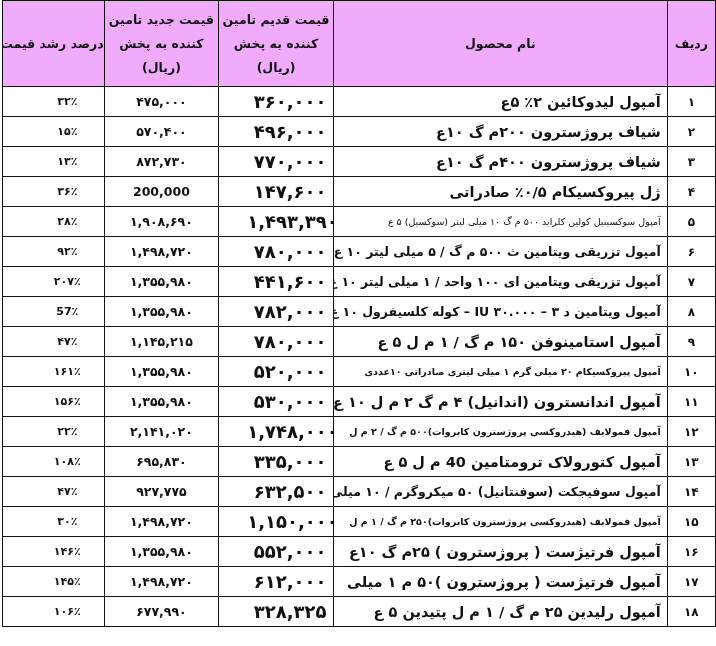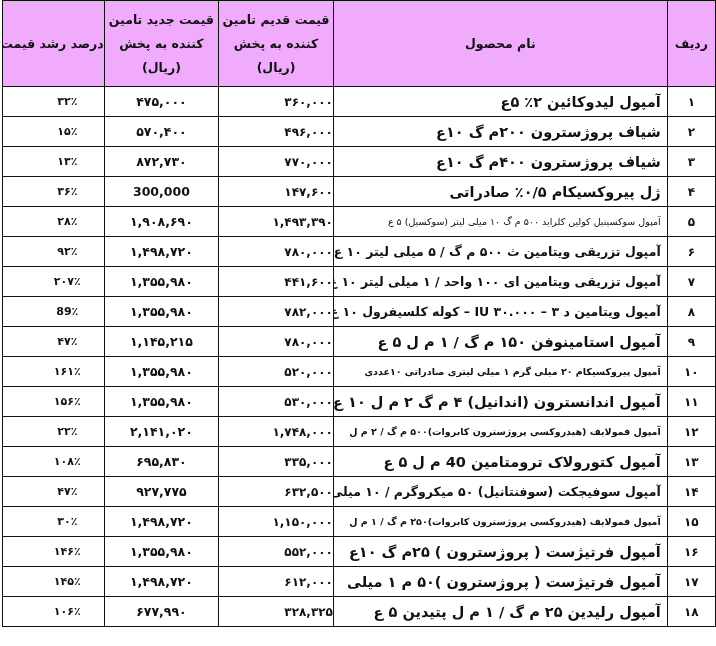--- a/index.html
+++ b/index.html
@@ -17,21 +17,21 @@
   .price-table tbody td { height:29px; background:#fff; color:#111; }
   .col-radif { width:48px; }
   .col-name { width:332px; }
   .col-old { width:114px; }
   .col-new { width:114px; }
   .col-pct { width:101px; }
   td.radif { text-align:center; font-size:12px; font-weight:bold; }
   td.name { text-align:right; padding-right:6px; font-weight:bold; font-size:14.5px; }
   td.name.small { font-size:9.5px; font-weight:normal; }
   td.name.medium { font-size:12.5px;margin-left:29px; }
-  td.old { text-align:right; padding-left:28px; font-weight:bold; font-size:12px; direction:ltr; }
+  td.old { text-align:center; padding-left:28px; font-weight:bold; font-size:18px; direction:ltr; }
   td.new { text-align:center; font-weight:bold; font-size:12.5px; direction:ltr; }
   td.pct { text-align:center; font-size:11px; font-weight:bold;padding-left:28px; }
 </style>
 </head>
 <body>
 
 <table class="price-table">
   <colgroup>
     <col class="col-radif">
       <col class="col-name">
@@ -75,21 +75,21 @@
         <td class="radif">۳</td>
         <td class="name">شیاف پروژسترون ۴۰۰م گ ۱۰ع</td>
         <td class="old">۷۷۰,۰۰۰</td>
         <td class="new">۸۷۲,۷۳۰</td>
         <td class="pct">۱۳٪</td>
       </tr>
       <tr>
         <td class="radif">۴</td>
         <td class="name">ژل پیروکسیکام ۰/۵٪ صادراتی</td>
         <td class="old">۱۴۷,۶۰۰</td>
-        <td class="new">300,000</td>
+        <td class="new">200,000</td>
         <td class="pct">۳۶٪</td>
       </tr>
       <tr>
         <td class="radif">۵</td>
         <td class="name small">آمپول سوکسینیل کولین کلراید ۵۰۰ م گ ۱۰ میلی لیتر (سوکسیل) ۵ ع</td>
         <td class="old">۱,۴۹۳,۳۹۰</td>
         <td class="new">۱,۹۰۸,۶۹۰</td>
         <td class="pct">۲۸٪</td>
       </tr>
       <tr>
@@ -104,21 +104,21 @@
         <td class="name medium">آمپول تزریقی ویتامین ای ۱۰۰ واحد / ۱ میلی لیتر  ۱۰ ع</td>
         <td class="old">۴۴۱,۶۰۰</td>
         <td class="new">۱,۳۵۵,۹۸۰</td>
         <td class="pct">۲۰۷٪</td>
       </tr>
       <tr>
         <td class="radif">۸</td>
         <td class="name medium">آمپول ویتامین د ۳ – ۳۰.۰۰۰ IU – کوله کلسیفرول ۱۰ ع</td>
         <td class="old">۷۸۲,۰۰۰</td>
         <td class="new">۱,۳۵۵,۹۸۰</td>
-        <td class="pct">89٪</td>
+        <td class="pct">57٪</td>
       </tr>
       <tr>
         <td class="radif">۹</td>
         <td class="name">آمپول استامینوفن ۱۵۰ م گ / ۱ م ل ۵ ع</td>
         <td class="old">۷۸۰,۰۰۰</td>
         <td class="new">۱,۱۴۵,۲۱۵</td>
         <td class="pct">۴۷٪</td>
       </tr>
       <tr>
         <td class="radif">۱۰</td>

